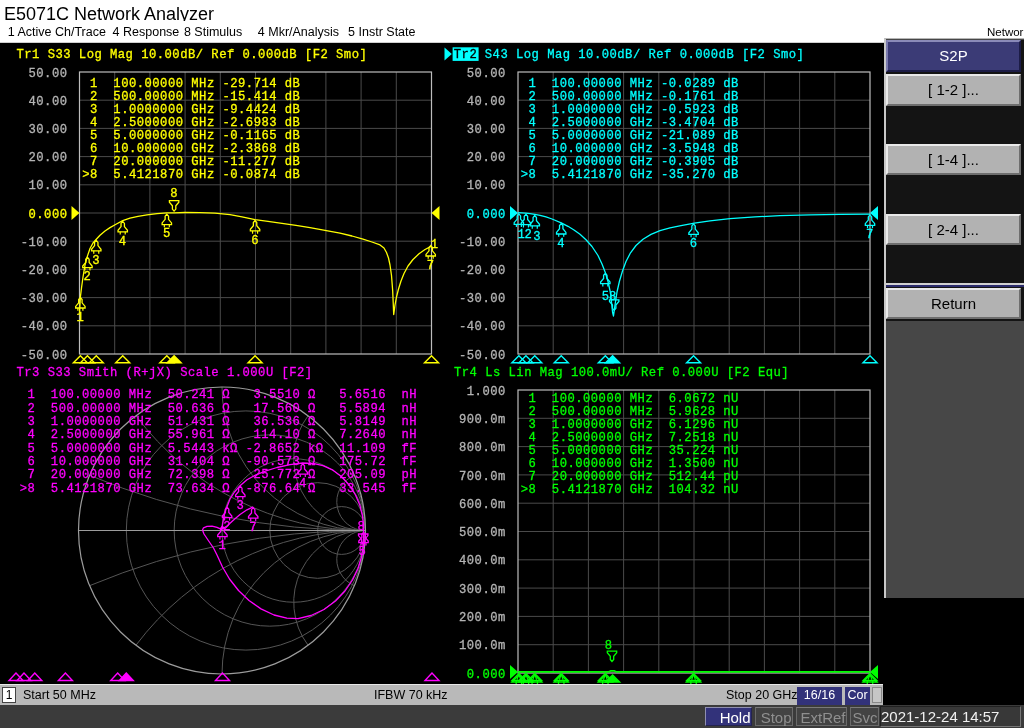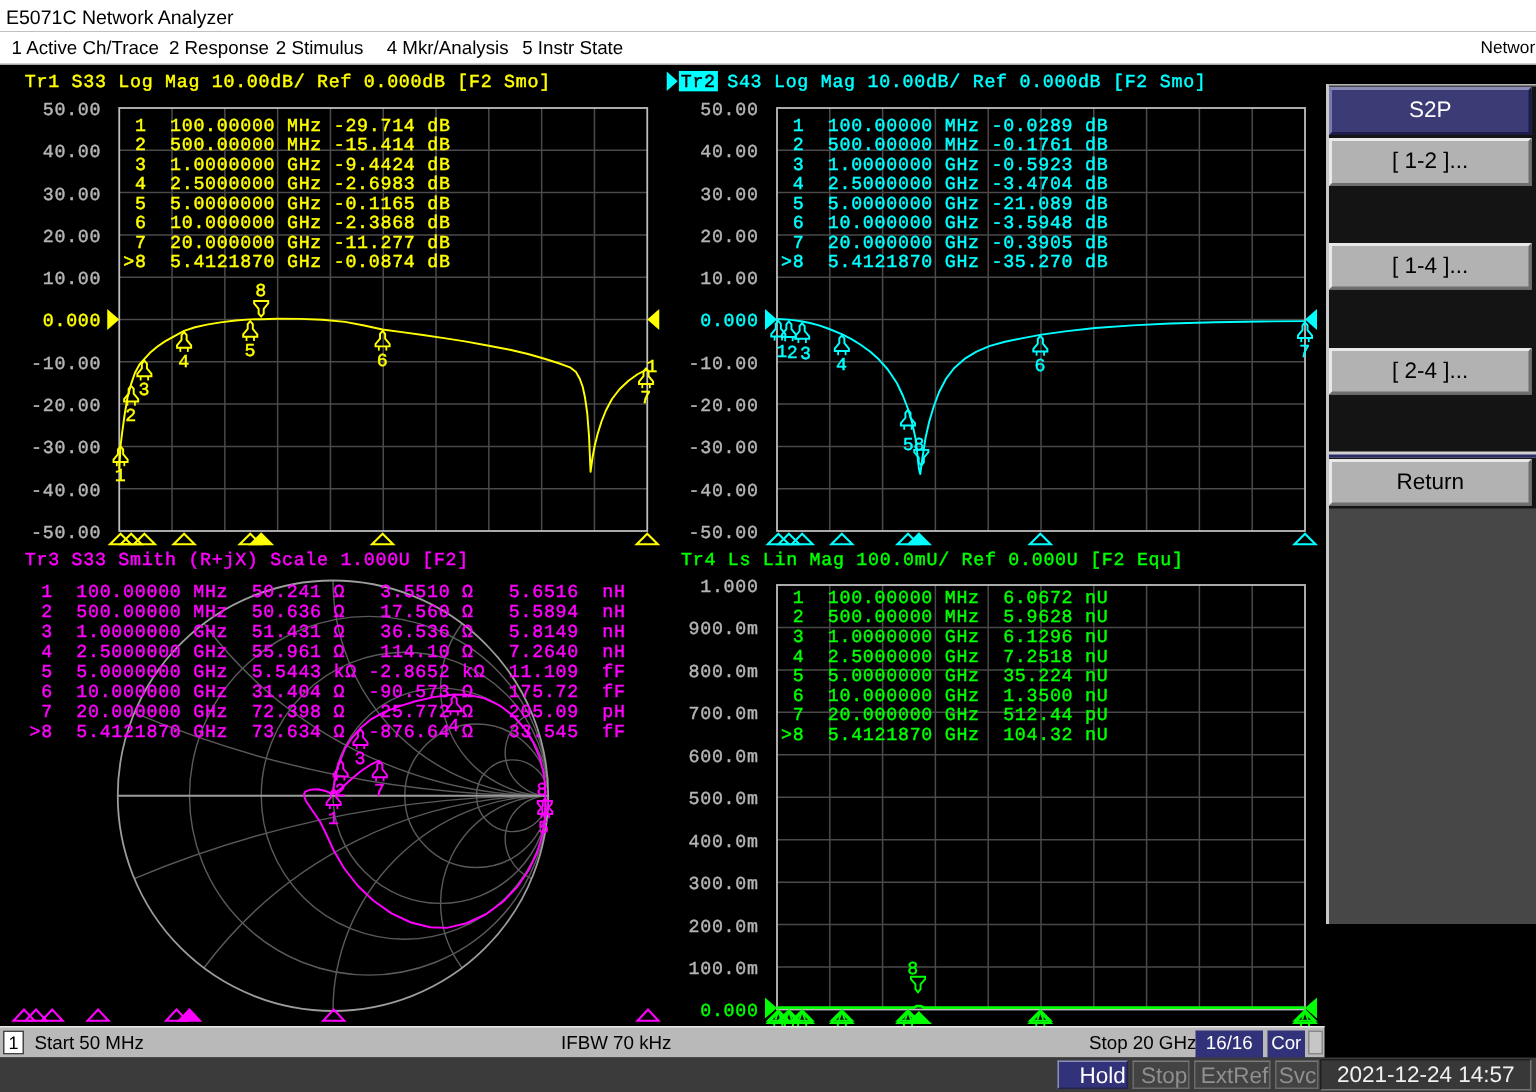--- a/index.html
+++ b/index.html
@@ -1,34 +1,34 @@
 <!DOCTYPE html>
 <html><head><meta charset="utf-8"><title>E5071C Network Analyzer</title><style>
 *{margin:0;padding:0;box-sizing:border-box}
 html,body{width:1024px;height:728px;background:#000;overflow:hidden}
 body{position:relative;font-family:"Liberation Sans",sans-serif}
 #titlebar{position:absolute;left:0;top:0;width:1024px;height:21px;background:#fff}
-#titlebar span{position:absolute;left:4px;top:4px;font-size:13px;color:#000}
+#titlebar span{position:absolute;left:4px;top:4px;font-size:18px;color:#000}
 #menubar{position:absolute;left:0;top:21px;width:1024px;height:22px;background:#fff;border-bottom:1.5px solid #cfcfcf;font-size:12.5px;color:#000}
 #menubar span{position:absolute;top:4px}
 #chartsvg{position:absolute;left:0;top:0}
-#panel{position:absolute;left:884px;top:56px;width:140px;height:560px;background:#474747;border-left:2px solid #c8c8c8;border-top:1px solid #b5b5b5}
+#panel{position:absolute;left:884px;top:38px;width:140px;height:560px;background:#474747;border-left:2px solid #c8c8c8;border-top:1px solid #b5b5b5}
 #btnzone{position:absolute;left:0;top:1px;width:138px;height:281px;background:#141414}
 .btn{position:absolute;left:0;width:135px;height:31.6px;background:#b2b2b2;color:#000;font-size:15px;text-align:center;line-height:28px;border:2px solid;border-color:#e9e9e9 #6e6e6e #6e6e6e #e9e9e9}
 .btn.navy{background:#3b3b76;color:#fff;border-color:#8a8ab8 #1c1c46 #1c1c46 #7a7aae}
 .btn.dark{background:#4d4d4d;color:#fff;border-color:#989898 #242424 #242424 #989898}
 #sep{position:absolute;left:0;top:243.5px;width:138px;height:4px;background:#d0d0d0;border-bottom:2.5px solid #2b2b6b}
 #statusbar{position:absolute;left:0;top:684px;width:883px;height:20.5px;background:#b9b9b9;border-top:1px solid #e8e8e8;font-size:12.5px;color:#000}
 #chnum{position:absolute;left:2px;top:2px;width:14px;height:16px;background:#fff;border:1px solid #444;font-size:12px;text-align:center;line-height:15px}
 .badge{position:absolute;top:1.5px;height:28px;background:#32327a;color:#fff;font-size:12.5px;text-align:center;line-height:17px}
 #bottombar{position:absolute;left:0;top:704.5px;width:1024px;height:23.5px;background:#3b3b3b}
 .bb{position:absolute;top:2px;height:19.5px;font-size:15px;text-align:right;line-height:19px}
 .bb.on{background:#32327a;color:#fff;border:1px solid #8f8fb0;border-right-color:#23234f;border-bottom-color:#23234f}
 .bb.off{background:#434343;color:#8f8f8f;border:1px solid #6a6a6a;border-top-color:#7a7a7a}
-#dtbox{position:absolute;top:1.5px;left:880px;width:141px;height:20.5px;background:#383838;border:1px solid #202020;border-right-color:#777;border-bottom-color:#777;color:#f0f0f0;font-size:15px;text-align:center;line-height:19px}
+#dtbox{position:absolute;top:1.5px;left:880px;width:141px;height:20.5px;background:#383838;border:1px solid #202020;border-right-color:#777;border-bottom-color:#777;color:#f0f0f0;font-size:15px;text-align:left;line-height:19px}
 </style></head><body>
 <div id="chartsvg"><svg width="1024" height="728" viewBox="0 0 1024 728" font-family="Liberation Mono, monospace" font-size="12.2" letter-spacing="0.48">
       <defs>
         <clipPath id="smc">
           <circle cx="222" cy="530.5" r="143.5"></circle>
         </clipPath>
       </defs>
       <text x="16.5" y="58.3" fill="#ffff00" stroke="#ffff00" stroke-width="0.3" font-size="12.2" xml:space="preserve">Tr1 S33 Log Mag 10.00dB/ Ref 0.000dB [F2 Smo]</text>
       <line x1="114.7" y1="72" x2="114.7" y2="354" stroke="#4a4a4a" stroke-width="1"></line>
       <line x1="149.9" y1="72" x2="149.9" y2="354" stroke="#4a4a4a" stroke-width="1"></line>
@@ -342,22 +342,22 @@
       <polygon points="605.338,675 598.338,682 612.338,682" fill="none" stroke="#00ff00" stroke-width="1.4"></polygon>
       <polygon points="693.559,675 686.559,682 700.559,682" fill="none" stroke="#00ff00" stroke-width="1.4"></polygon>
       <polygon points="870,675 863,682 877,682" fill="none" stroke="#00ff00" stroke-width="1.4"></polygon>
       <polygon points="612.611,675 605.611,682 619.611,682" fill="#00ff00" stroke="#00ff00" stroke-width="1.4"></polygon>
     </svg></div>
 <div id="titlebar">
     <span>E5071C Network Analyzer</span>
   </div>
 <div id="menubar">
 <span style="left:7.7px">1 Active Ch/Trace</span>
-<span style="left:112.6px">2 Response</span>
-<span style="left:183.9px">2 Stimulus</span>
+<span style="left:112.6px">4 Response</span>
+<span style="left:183.9px">8 Stimulus</span>
 <span style="left:257.8px">4 Mkr/Analysis</span>
 <span style="left:348.1px">5 Instr State</span>
 <span style="left:987px;font-size:11.5px;top:5px">Network</span>
 </div>
 <div id="panel">
 <div id="btnzone"></div>
 <div class="btn navy" style="top:0.5px;height:32px">S2P</div>
 <div class="btn" style="top:35.2px">[ 1-2 ]...</div>
 <div class="btn" style="top:104.9px">[ 1-4 ]...</div>
 <div class="btn" style="top:174.6px">[ 2-4 ]...</div>

